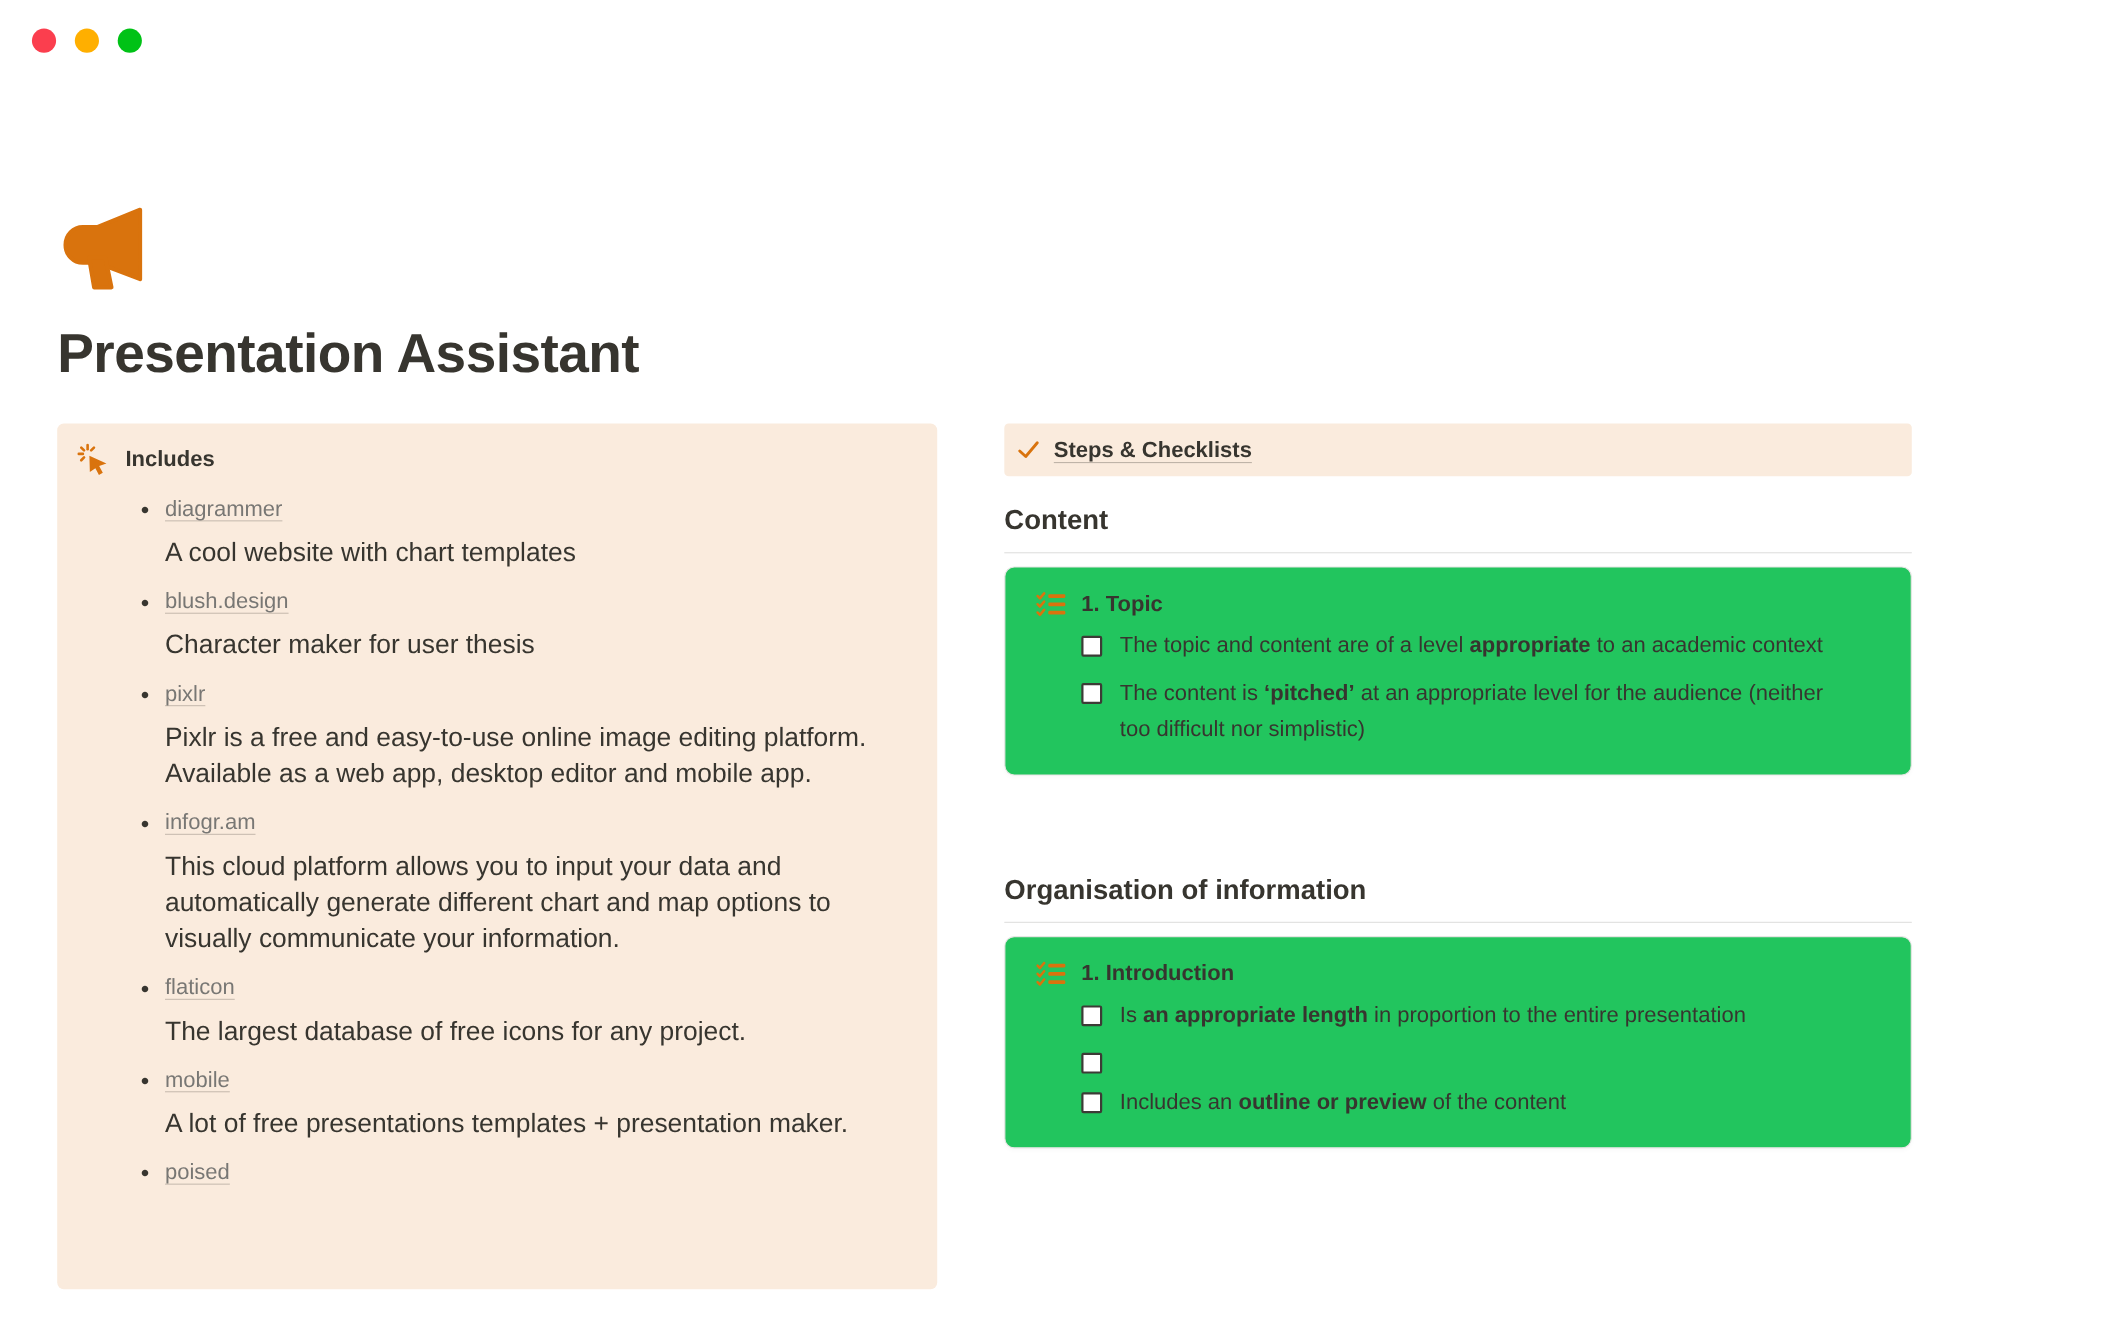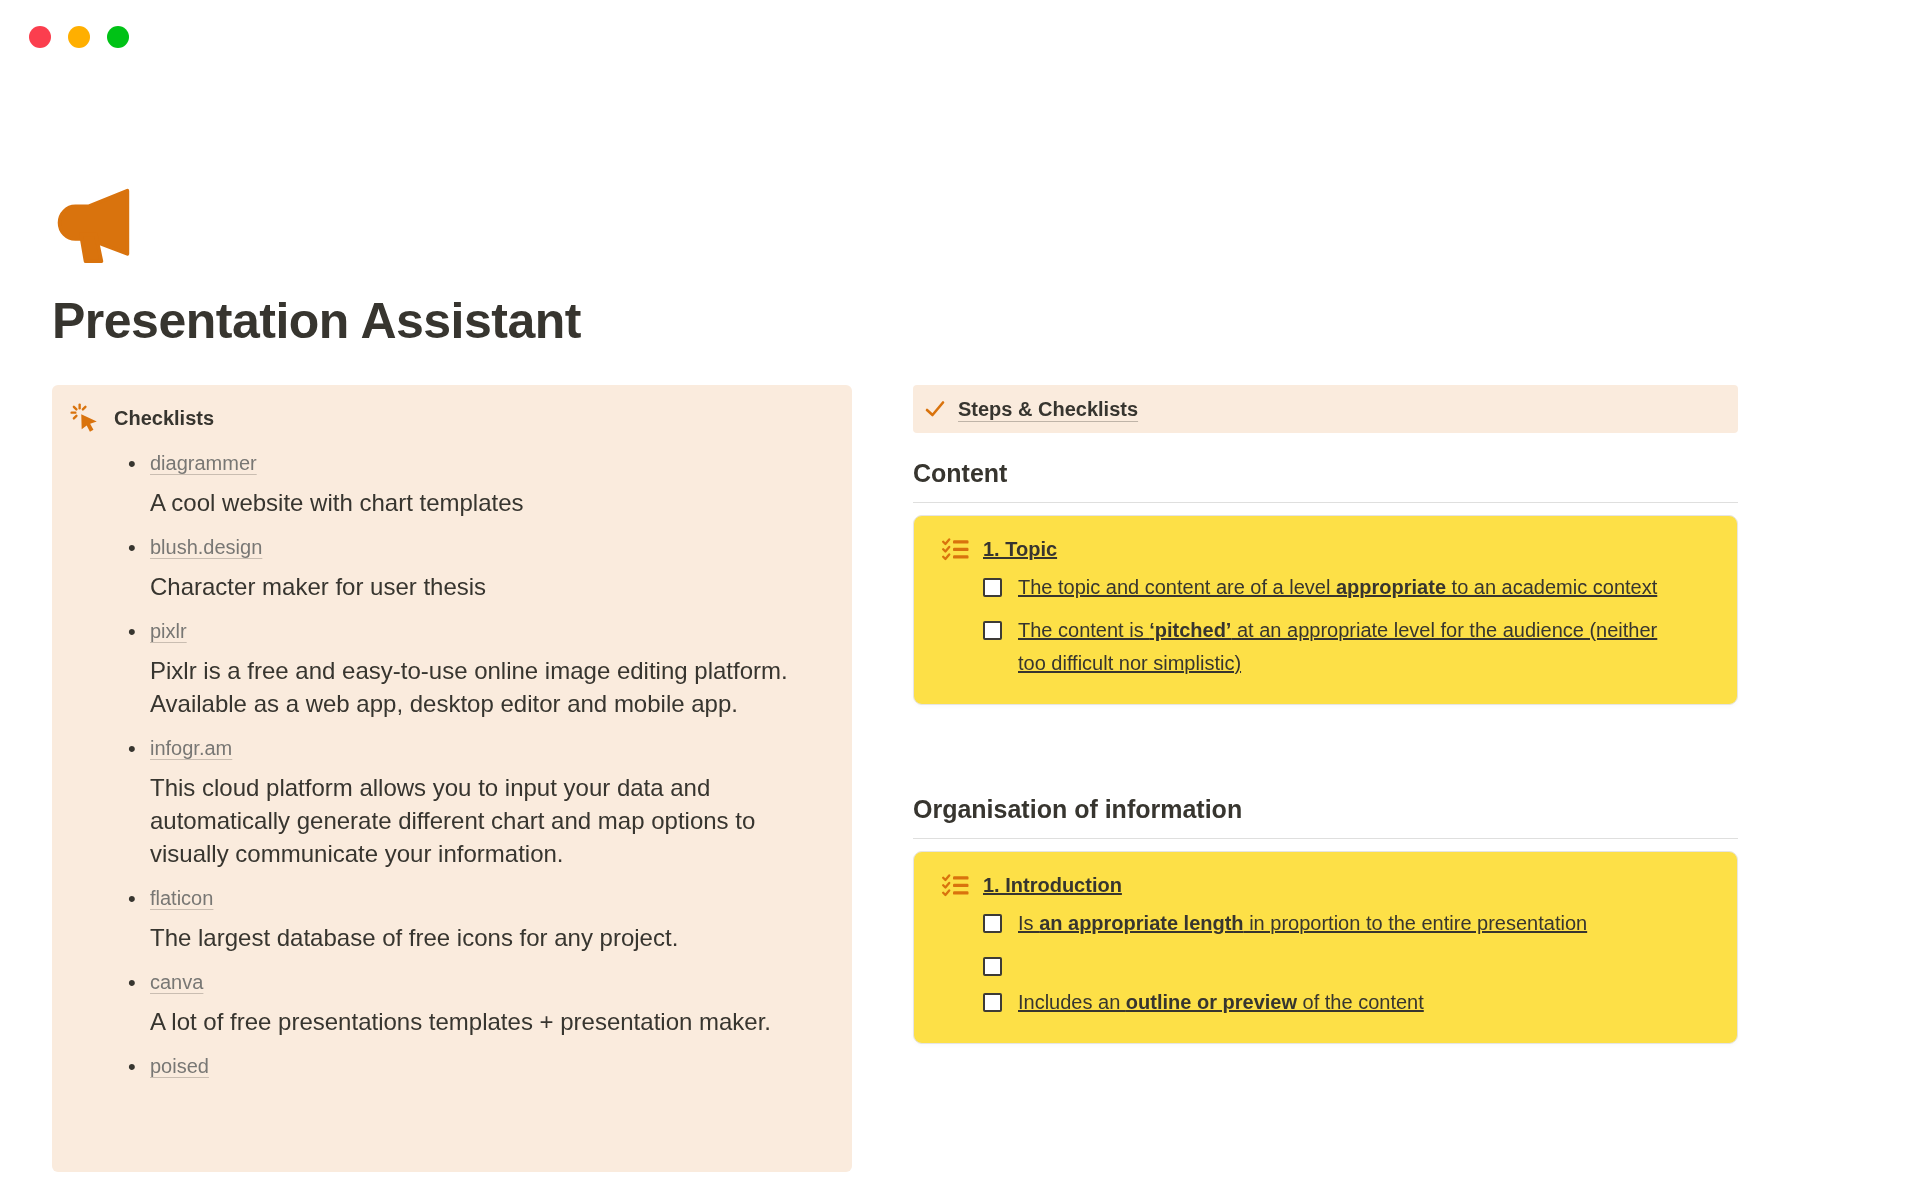--- a/index.html
+++ b/index.html
@@ -82,26 +82,25 @@
     text-decoration-thickness:1px;
     text-underline-offset:5px;
     cursor:pointer;
   }
   .section{margin-top:26px;}
   .section + .section{margin-top:90px;}
   .section-heading{font-size:25px;font-weight:700;color:var(--text);}
   .section hr{border:none;height:1px;background:var(--divider);margin-top:14px;}
   .card{
     margin-top:12px;
-    background:#fde047;
+    background:#22c55e;
     border:1px solid var(--card-border);
     border-radius:9px;
     padding:22px 28px 14px 28px;
     box-shadow:0 2px 4px rgba(15,15,15,0.025);
-    text-decoration:underline;
   }
   .card-header{display:flex;align-items:center;gap:14px;margin-bottom:10px;}
   .card-header svg{width:27px;height:23px;flex:none;}
   .card-title{font-size:20px;font-weight:700;}
   .todo{display:flex;margin:0 0 10px 41px;}
   .todo-checkbox{
     width:19px;height:19px;flex:none;
     border:2px solid #3D3B36;border-radius:2px;
     margin:7px 16px 0 0;background:#fff;cursor:pointer;
   }
@@ -136,21 +135,21 @@
           <svg viewBox="0 0 28 28" aria-hidden="true">
             <g stroke="var(--accent)" stroke-width="2.2" stroke-linecap="round">
               <line x1="9" y1="1.5" x2="9" y2="5"></line>
               <line x1="1.5" y1="9" x2="5" y2="9"></line>
               <line x1="3.6" y1="3.6" x2="6" y2="6"></line>
               <line x1="14.4" y1="3.6" x2="12" y2="6"></line>
               <line x1="3.6" y1="14.4" x2="6" y2="12"></line>
             </g>
             <path fill="var(--accent)" d="M10.5 10.5 L25 17.2 L18.8 19.3 L21.9 25 L18.6 26.8 L15.6 21.1 L10.9 24.4 Z"></path>
           </svg>
-          <span class="callout-title">Checklists</span>
+          <span class="callout-title">Includes</span>
         </div>
         <ul class="res-list">
   <li>
     <a class="res-link">diagrammer</a>
     <div class="res-desc">A cool website with chart templates</div>
   </li>
 
   <li>
     <a class="res-link">blush.design</a>
     <div class="res-desc">Character maker for user thesis</div>
@@ -165,21 +164,21 @@
     <a class="res-link">infogr.am</a>
     <div class="res-desc">This cloud platform allows you to input your data and automatically generate different chart and map options to visually communicate your information.</div>
   </li>
 
   <li>
     <a class="res-link">flaticon</a>
     <div class="res-desc">The largest database of free icons for any project.</div>
   </li>
 
   <li>
-    <a class="res-link">canva</a>
+    <a class="res-link">mobile</a>
     <div class="res-desc">A lot of free presentations templates + presentation maker.</div>
   </li>
 
   <li>
     <a class="res-link">poised</a>
   </li>
 </ul>
       </div>
     </div>
 

